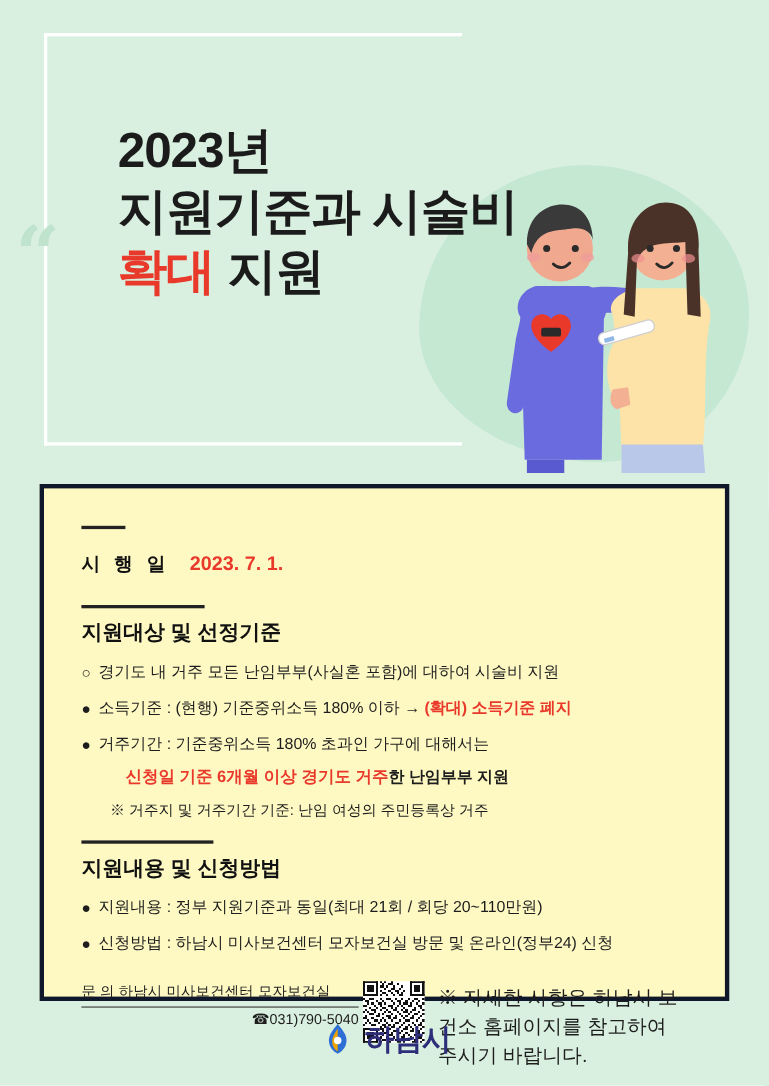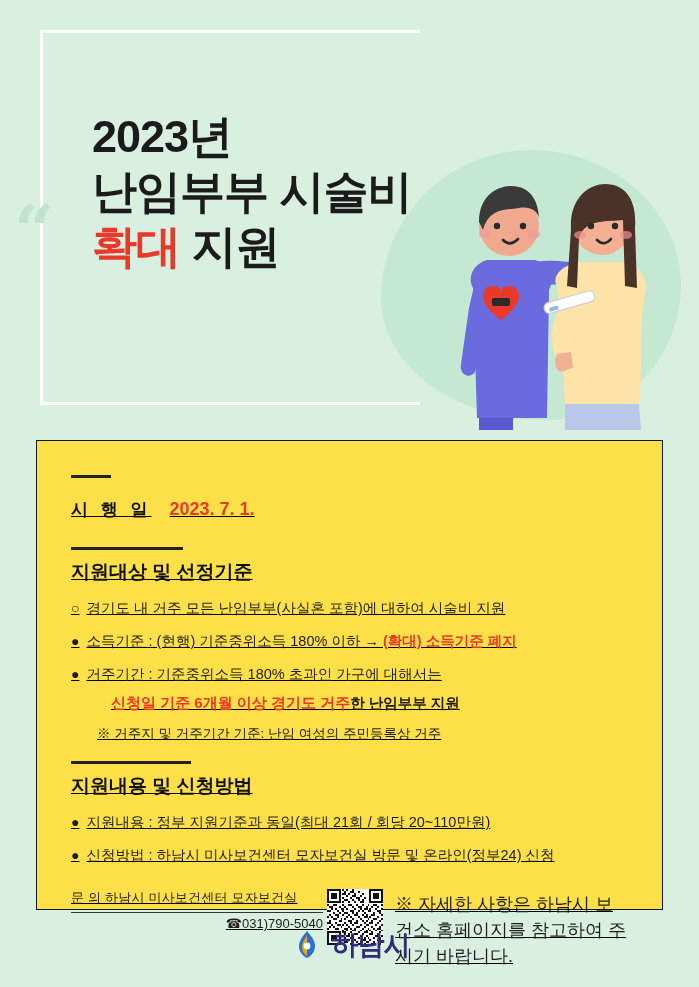--- a/index.html
+++ b/index.html
@@ -44,21 +44,21 @@
     position: absolute;
     left: 14px; top: 196px;
     font-family: "DejaVu Serif", serif;
     font-size: 70px;
     font-weight: 700;
     color: #bfe3cc;
     line-height: 1;
   }
   .hero-title {
     position: absolute;
-    left: 92px; top: 110px;
+    left: 107px; top: 110px;
     line-height: 1.22;
   }
   .hero-title .l1,
   .hero-title .l2,
   .hero-title .l3 {
     font-size: 45px;
     font-weight: 800;
     color: #1b1b1b;
     letter-spacing: -1px;
     white-space: nowrap;
@@ -70,23 +70,22 @@
   .couple {
     position: absolute;
     right: 20px; top: 168px;
     width: 240px; height: 262px;
   }
   
   .card {
     position: absolute;
     left: 36px; top: 440px;
     width: 627px; height: 470px;
-    background: #fde047;
-    border: 1px solid #0f172a;
-    text-decoration: underline;
+    background: #fef9c3;
+    border: 4px solid #0f172a;
   }
   .card-inner { padding: 34px 34px 0 34px; }
 
   .rule {
     width: 46px; height: 3px;
     background: #222;
     margin-bottom: 9px;
   }
   .rule.wide { width: 112px; }
   .rule.mid  { width: 120px; }
@@ -174,21 +173,21 @@
 <div class="poster">
 
   <div class="hero">
     <div class="hero-frame"></div>
     <div class="hero-frame-fadeblock"></div>
     <div class="blob"></div>
     <div class="quote-mark">“</div>
 
     <div class="hero-title">
       <div class="l1">2023년</div>
-      <div class="l2">난임부부 시술비</div>
+      <div class="l2">지원기준과 시술비</div>
       <div class="l3"><span class="hl">확대</span><span> 지원</span></div>
     </div>
 
     <svg class="couple" viewBox="0 0 240 262">
 
       <g>
         <path d="M34 120 C28 110 34 96 48 92 L96 92 C110 96 116 110 110 122 L108 250 L38 250 Z" fill="#6b6be0"></path>
         <path d="M40 96 L30 140 L22 196 C20 206 30 212 36 204 L50 150 Z" fill="#6b6be0"></path>
         <path d="M96 94 C120 90 150 96 170 104 L166 124 C146 118 120 114 100 118 Z" fill="#6b6be0"></path>
         <circle cx="70" cy="58" r="30" fill="#f0a98e"></circle>

